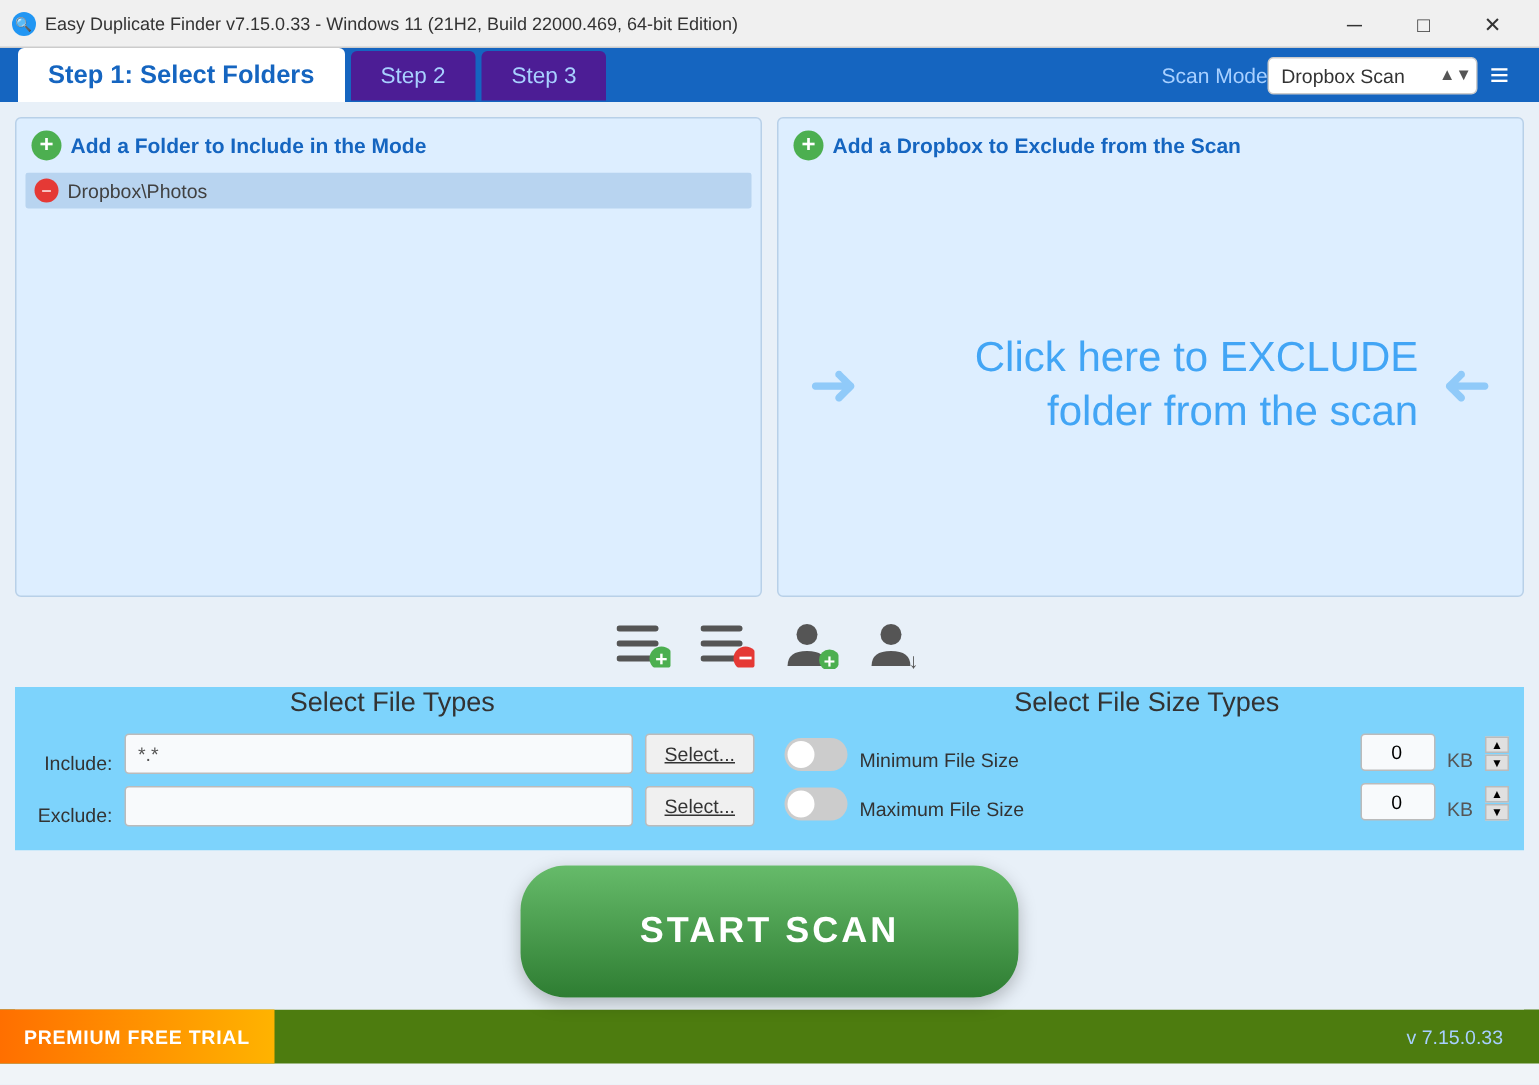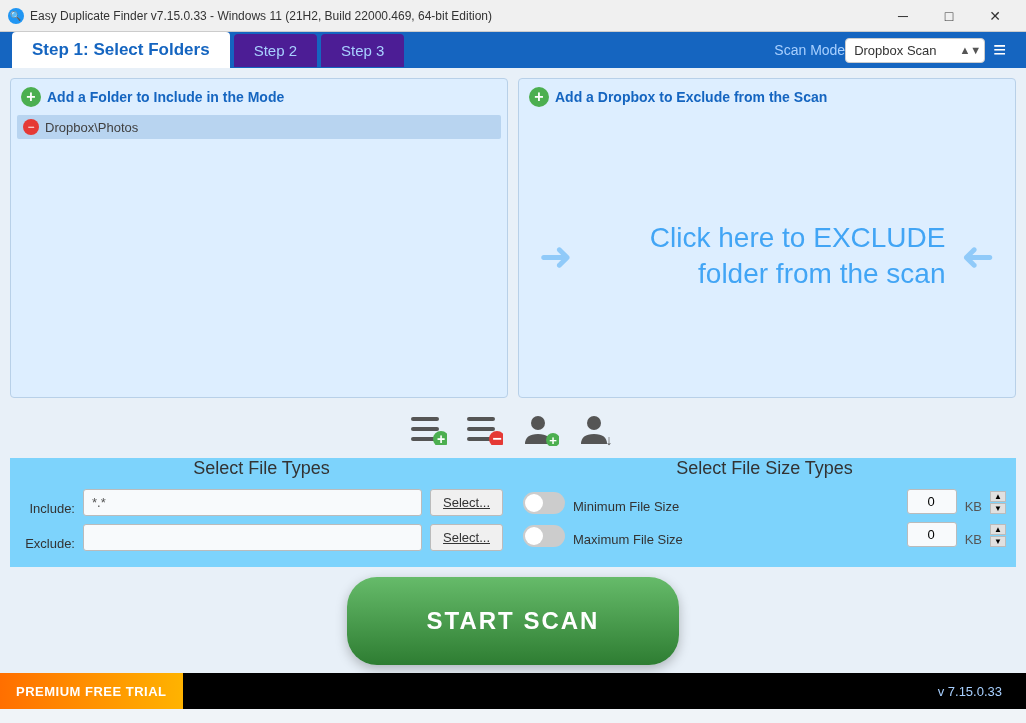--- a/index.html
+++ b/index.html
@@ -300,21 +300,21 @@
       cursor: pointer;
       box-shadow: 0 4px 12px rgba(0,0,0,0.25);
     }
 
     
     .footer {
       height: 36px;
       display: flex;
       align-items: center;
       justify-content: space-between;
-      background: #000000;
+      background: #4d7c0f;
     }
     .premium-badge {
       background: linear-gradient(90deg, #FF6F00, #FFB300);
       color: white;
       font-size: 13px;
       font-weight: 700;
       padding: 6px 16px;
       height: 100%;
       display: flex;
       align-items: center;

